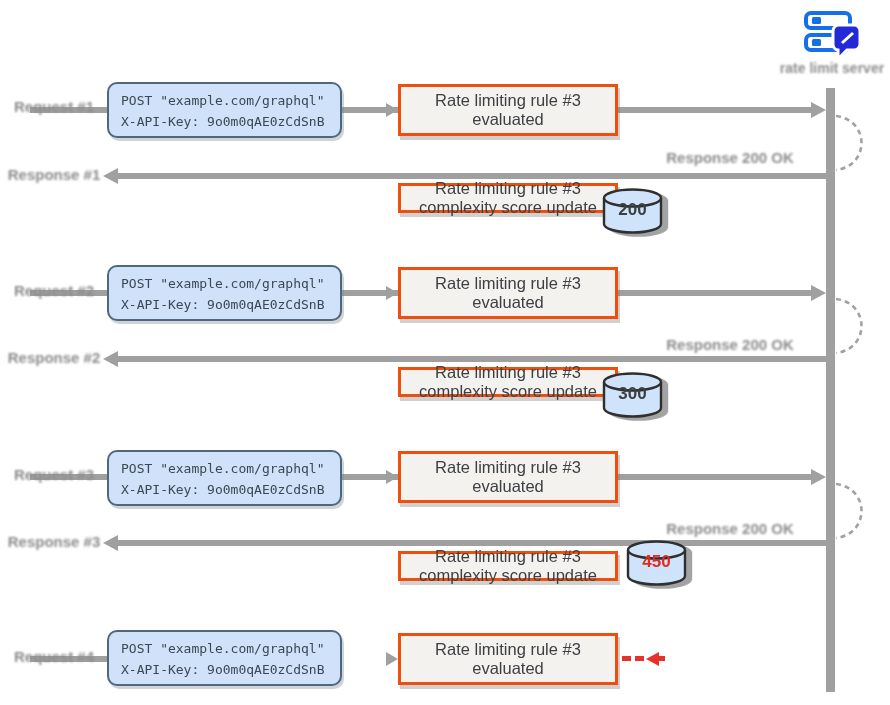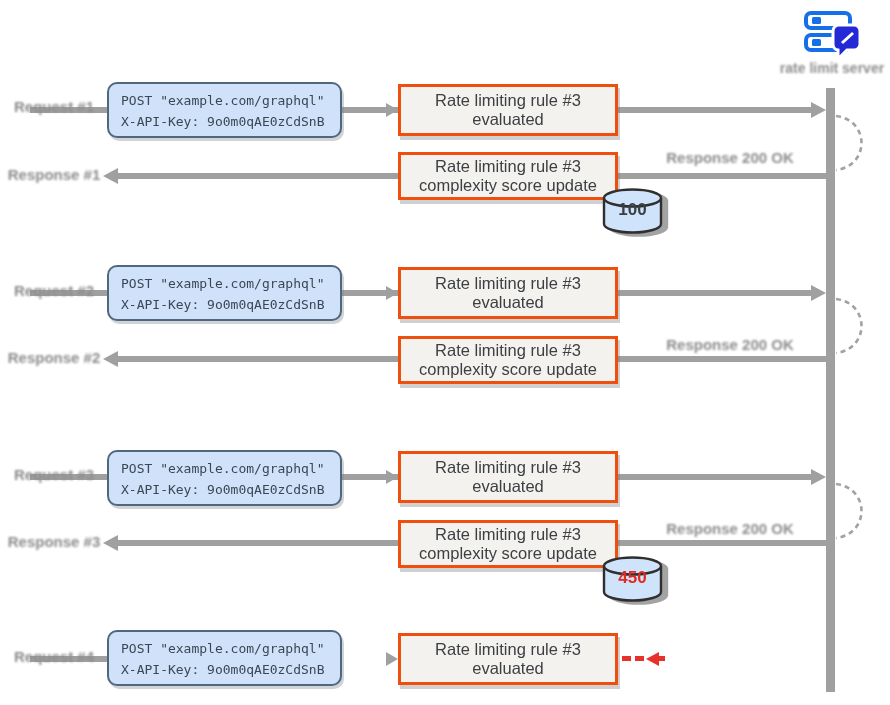--- a/index.html
+++ b/index.html
@@ -27,21 +27,21 @@
   
   .rule-box{
     position:absolute;left:398px;width:220px;box-sizing:border-box;
     background:#f4f2ef;border:3px solid #ee4f0e;z-index:3;
     display:flex;align-items:center;justify-content:center;text-align:center;
     font-size:16.5px;line-height:19px;color:#3d4043;
     box-shadow:2px 4px 0 rgba(120,120,120,.35);
     padding:2px 8px;
   }
   .rule-eval{height:52px;}
-  .rule-upd{height:48px;}
+  .rule-upd{height:30px;margin-top:31px;}
   
   .cyl{position:absolute;left:602px;width:61px;height:46px;z-index:4;}
   .cyl svg{position:absolute;left:0;top:0;filter:drop-shadow(6px 3px 0 rgba(158,158,158,.95));}
   .cyl-num{
     position:absolute;left:0;top:12px;width:61px;text-align:center;
     font-size:17px;font-weight:bold;color:#3d4043;z-index:5;
   }
   .cyl-num.alert{color:#df2b20;}
   
   .lbl{
@@ -107,57 +107,64 @@
   <div class="lbl lbl-left" style="top:166px;">Response #1</div>
   <div class="hline" style="left:112px;top:173px;width:714px;"></div>
   <div class="arr-left" style="left:103px;top:168px;"></div>
   <div class="lbl lbl-note" style="top:149px;">Response 200 OK</div>
   <div class="rule-box rule-upd" style="top:152px;">Rate limiting rule #3 complexity score update</div>
   <div class="cyl" style="top:188px;">
     <svg width="61" height="46" viewBox="0 0 61 46">
       <path d="M2,10 v26 a28.5,8.5 0 0 0 57,0 v-26" fill="#cfe3fb" stroke="#2f2f2f" stroke-width="2.4"></path>
       <ellipse cx="30.5" cy="10" rx="28.5" ry="8.5" fill="#cfe3fb" stroke="#2f2f2f" stroke-width="2.4"></ellipse>
     </svg>
-    <div class="cyl-num">100</div>
+    <div class="cyl-num">200</div>
   </div>
 
   <div class="lbl lbl-left" style="top:282px;">Request #2</div>
   <div class="hline" style="left:30px;top:290px;width:77px;"></div>
   <div class="hline" style="left:342px;top:290px;width:470px;"></div>
   <div class="arr-small arr-right" style="left:386px;top:286px;"></div>
   <div class="arr-right" style="left:811px;top:285px;"></div>
   <div class="code-box" style="top:265px;">
     <div class="code-line">POST "example.com/graphql"</div>
     <div class="code-line">X-API-Key: 9o0m0qAE0zCdSnB</div>
   </div>
   <div class="rule-box rule-eval" style="top:267px;">Rate limiting rule #3 evaluated</div>
 
   <div class="lbl lbl-left" style="top:349px;">Response #2</div>
   <div class="hline" style="left:112px;top:356px;width:714px;"></div>
   <div class="arr-left" style="left:103px;top:351px;"></div>
   <div class="lbl lbl-note" style="top:336px;">Response 200 OK</div>
   <div class="rule-box rule-upd" style="top:336px;">Rate limiting rule #3 complexity score update</div>
+  <div class="cyl" style="top:372px;">
+    <svg width="61" height="46" viewBox="0 0 61 46">
+      <path d="M2,10 v26 a28.5,8.5 0 0 0 57,0 v-26" fill="#cfe3fb" stroke="#2f2f2f" stroke-width="2.4"></path>
+      <ellipse cx="30.5" cy="10" rx="28.5" ry="8.5" fill="#cfe3fb" stroke="#2f2f2f" stroke-width="2.4"></ellipse>
+    </svg>
+    <div class="cyl-num">300</div>
+  </div>
 
   <div class="lbl lbl-left" style="top:466px;">Request #3</div>
   <div class="hline" style="left:30px;top:474px;width:77px;"></div>
   <div class="hline" style="left:342px;top:474px;width:470px;"></div>
   <div class="arr-small arr-right" style="left:386px;top:470px;"></div>
   <div class="arr-right" style="left:811px;top:469px;"></div>
   <div class="code-box" style="top:450px;">
     <div class="code-line">POST "example.com/graphql"</div>
     <div class="code-line">X-API-Key: 9o0m0qAE0zCdSnB</div>
   </div>
   <div class="rule-box rule-eval" style="top:451px;">Rate limiting rule #3 evaluated</div>
 
   <div class="lbl lbl-left" style="top:533px;">Response #3</div>
   <div class="hline" style="left:112px;top:540px;width:714px;"></div>
   <div class="arr-left" style="left:103px;top:535px;"></div>
   <div class="lbl lbl-note" style="top:520px;">Response 200 OK</div>
   <div class="rule-box rule-upd" style="top:520px;">Rate limiting rule #3 complexity score update</div>
-  <div class="cyl" style="top:556px;">
+  <div class="cyl" style="top:540px;margin-left:24px;">
     <svg width="61" height="46" viewBox="0 0 61 46">
       <path d="M2,10 v26 a28.5,8.5 0 0 0 57,0 v-26" fill="#cfe3fb" stroke="#2f2f2f" stroke-width="2.4"></path>
       <ellipse cx="30.5" cy="10" rx="28.5" ry="8.5" fill="#cfe3fb" stroke="#2f2f2f" stroke-width="2.4"></ellipse>
     </svg>
     <div class="cyl-num alert">450</div>
   </div>
 
   <div class="lbl lbl-left" style="top:648px;">Request #4</div>
   <div class="hline" style="left:30px;top:656px;width:77px;"></div>
   <div class="arr-small arr-right" style="left:386px;top:652px;"></div>

